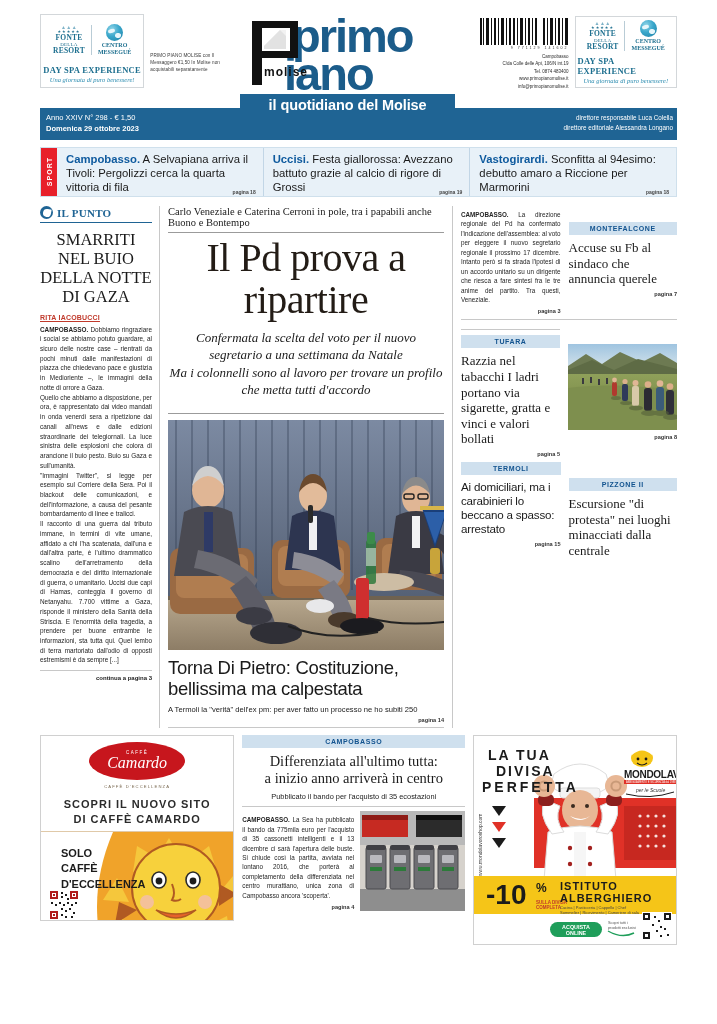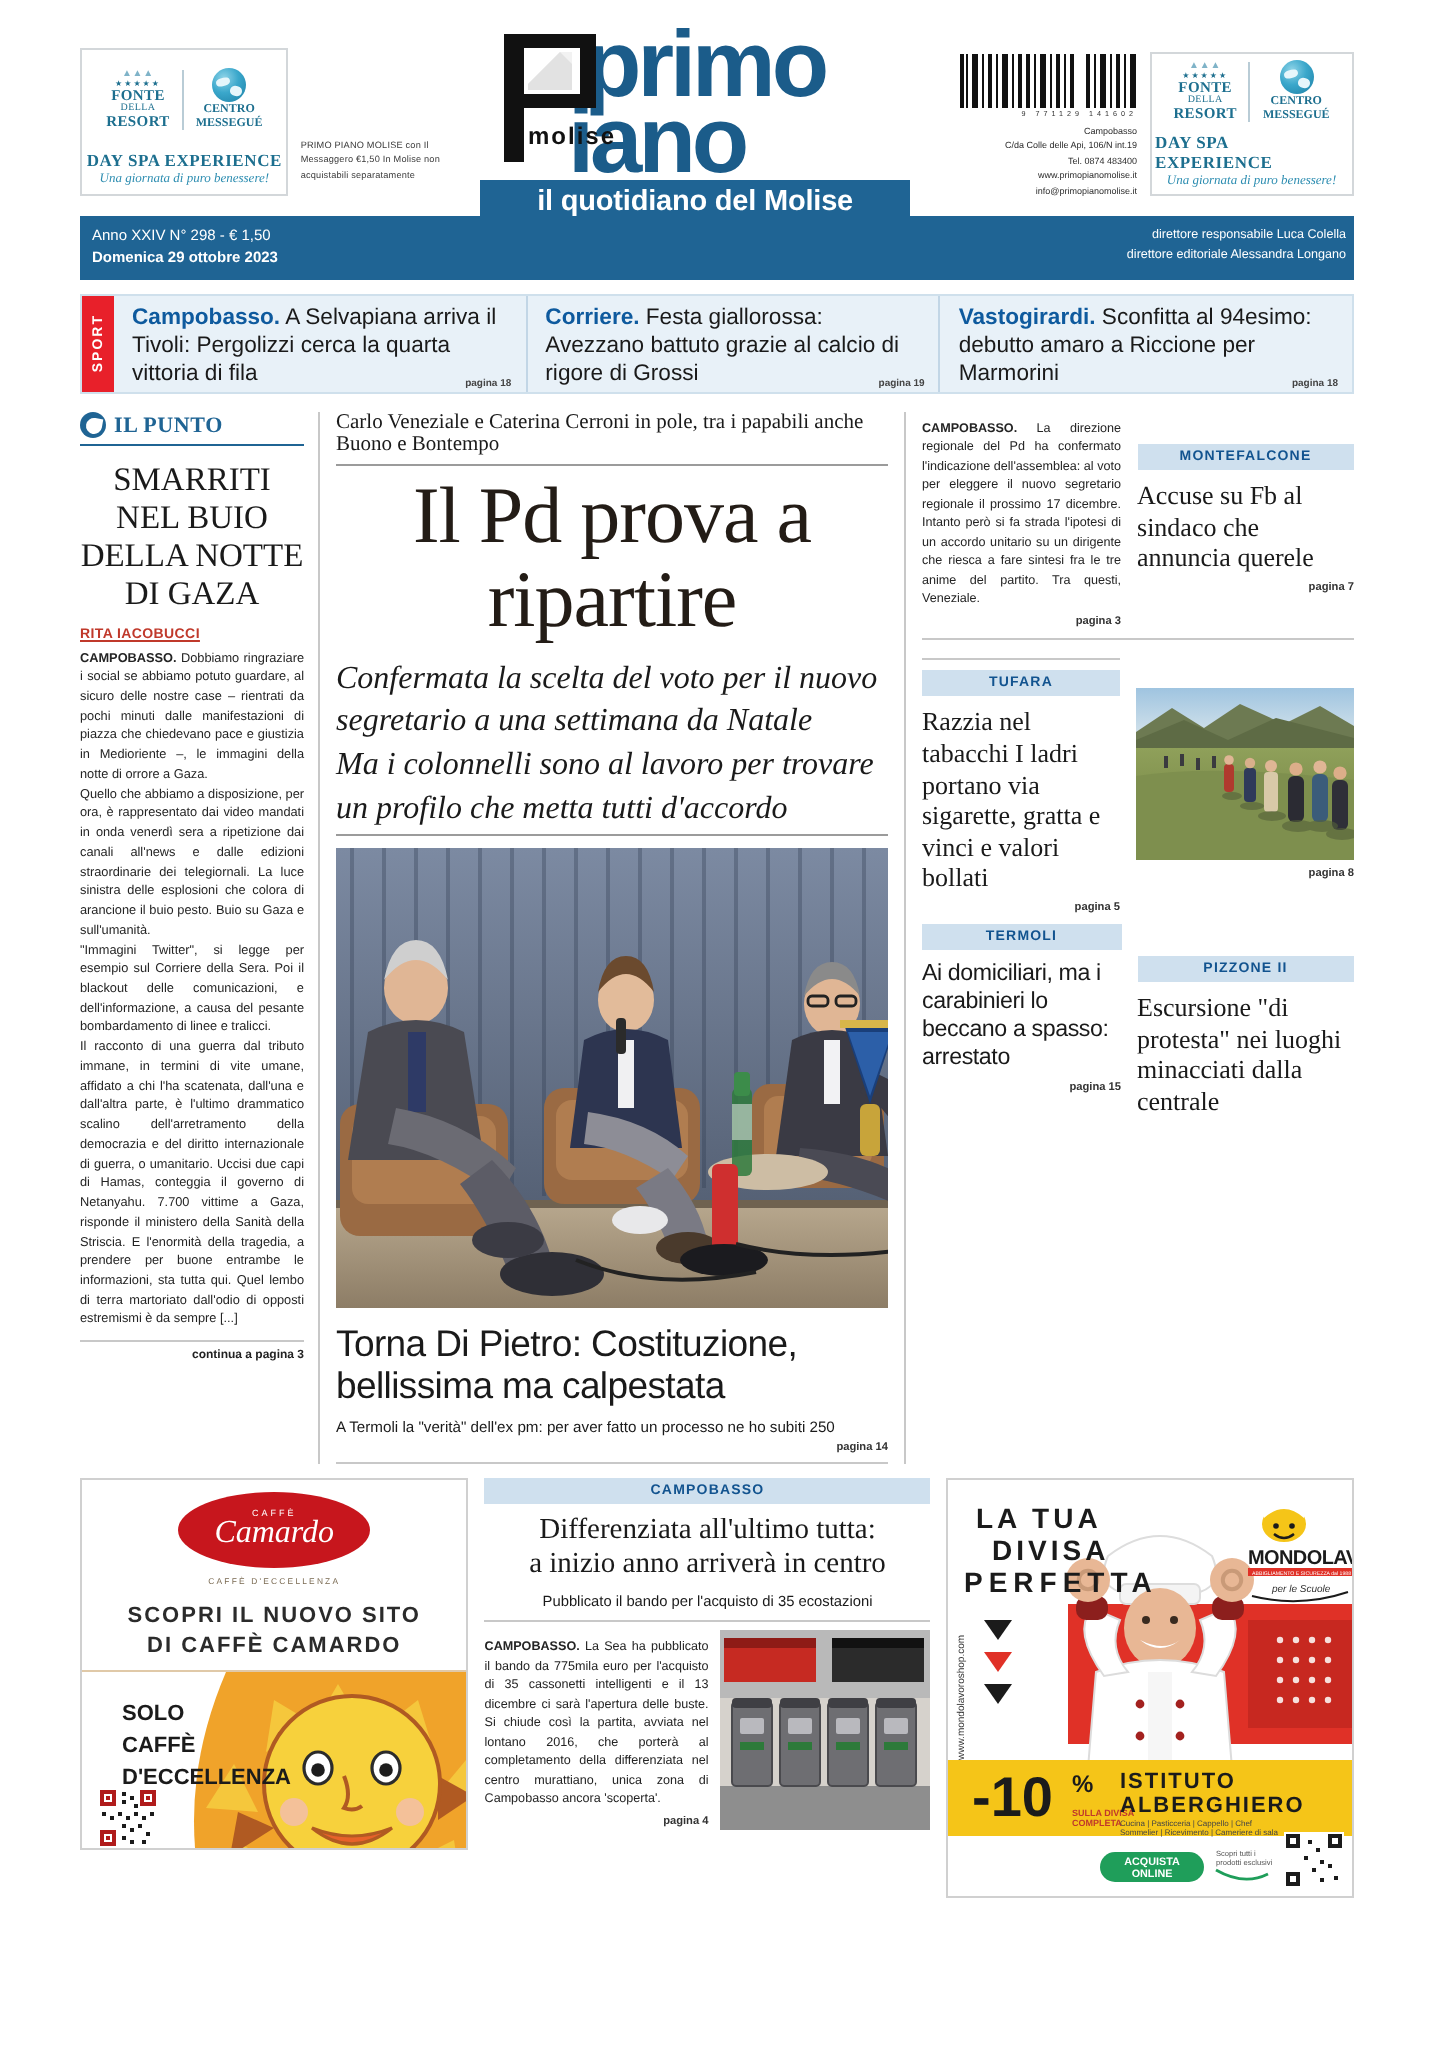--- a/index.html
+++ b/index.html
@@ -5,21 +5,21 @@
   * { box-sizing: border-box; margin: 0; padding: 0; }
   html, body {
     width: 717px; height: 1024px;
     background: #ffffff;
     font-family: "Liberation Sans", sans-serif;
     overflow: hidden;
   }
   .page { position: relative; width: 717px; height: 1024px; background:#fff; padding: 0 40px; }
 
   
-  .topstrip { display:flex; align-items:center; padding-top:14px; height:108px; gap:6px; }
+  .topstrip { display:flex; align-items:flex-start; padding-top:14px; height:108px; gap:6px; }
   .ad-box { width:114px; height:74px; border:1px solid #d3d7da; background:#fff;
             display:flex; flex-direction:column; align-items:center; justify-content:center; padding:3px 2px; }
   .ad-logos { display:flex; align-items:center; justify-content:center; gap:6px; height:40px; width:100%; }
   .fonte-logo { text-align:center; color:#1d6f8f; line-height:1; }
   .fonte-arc { font-size:5px; letter-spacing:.4px; color:#7fb3c8; }
   .fonte-stars { font-size:4px; color:#1d6f8f; letter-spacing:1px; }
   .fonte-name { font-family:"Liberation Serif", serif; font-size:7.5px; font-weight:bold; letter-spacing:.2px; }
   .fonte-sub { font-family:"Liberation Serif", serif; font-size:5px; letter-spacing:.2px; }
   .ad-divider { width:1px; height:30px; background:#b9ccd6; }
   .globe { width:17px; height:17px; border-radius:50%; background:
@@ -88,22 +88,22 @@
   .punto-body { font-size:6.4px; line-height:1.52; text-align:justify; color:#242424; margin-top:4px;
                 hyphens:auto; }
   .punto-body b { font-weight:bold; }
   .punto-cont { font-size:6px; font-weight:bold; text-align:right; margin-top:5px; color:#222;
                 border-top:1px solid #c8c8c8; padding-top:4px; }
 
   .kicker { font-family:"Liberation Serif", serif; font-size:10.5px; color:#1a1a1a; border-bottom:1px solid #9b9b9b;
             padding-bottom:4px; }
   .head1 { font-family:"Liberation Serif", serif; font-size:40px; line-height:1.06; color:#231c16;
            text-align:center; margin-top:4px; letter-spacing:-.5px; }
-  .subhead { font-family:"Liberation Serif", serif; font-style:italic; font-size:16px; line-height:1.35;
-             color:#1a1a1a; margin-top:7px; border-bottom:1px solid #9b9b9b; padding-bottom:2px; }
+  .subhead { font-family:"Liberation Serif", serif; font-style:italic; font-size:13px; line-height:1.35;
+             text-align:center; color:#1a1a1a; margin-top:7px; border-bottom:1px solid #9b9b9b; padding-bottom:14px; }
 
   .photo { width:100%; height:230px; position:relative; overflow:hidden; margin-top:6px; background:#55627a; }
   .cap-head { font-size:18.5px; line-height:1.15; font-weight:normal; color:#1a1a1a; margin-top:7px; letter-spacing:-.3px; }
   .cap-sub { font-size:7.6px; color:#1a1a1a; margin-top:5px; }
   .cap-pg { font-size:5.6px; font-weight:bold; text-align:right; color:#333; margin-top:3px;
             border-bottom:1px solid #c8c8c8; padding-bottom:4px; }
 
   
   .r-top { display:flex; gap:8px; }
   .r-colA { width:100px; }
@@ -281,21 +281,21 @@
       <span>SPORT</span>
     </div>
     <div class="sport-item">
       <div class="sport-txt">
         <b>Campobasso.</b><span> A Selvapiana arriva il Tivoli: Pergolizzi cerca la quarta vittoria di fila</span>
       </div>
       <div class="sport-pg">pagina 18</div>
     </div>
     <div class="sport-item">
       <div class="sport-txt">
-        <b>Corriere.</b><span> Festa giallorossa: Avezzano battuto grazie al calcio di rigore di Grossi</span>
+        <b>Uccisi.</b><span> Festa giallorossa: Avezzano battuto grazie al calcio di rigore di Grossi</span>
       </div>
       <div class="sport-pg">pagina 19</div>
     </div>
     <div class="sport-item">
       <div class="sport-txt">
         <b>Vastogirardi.</b><span> Sconfitta al 94esimo: debutto amaro a Riccione per Marmorini</span>
       </div>
       <div class="sport-pg">pagina 18</div>
     </div>
   </div>

